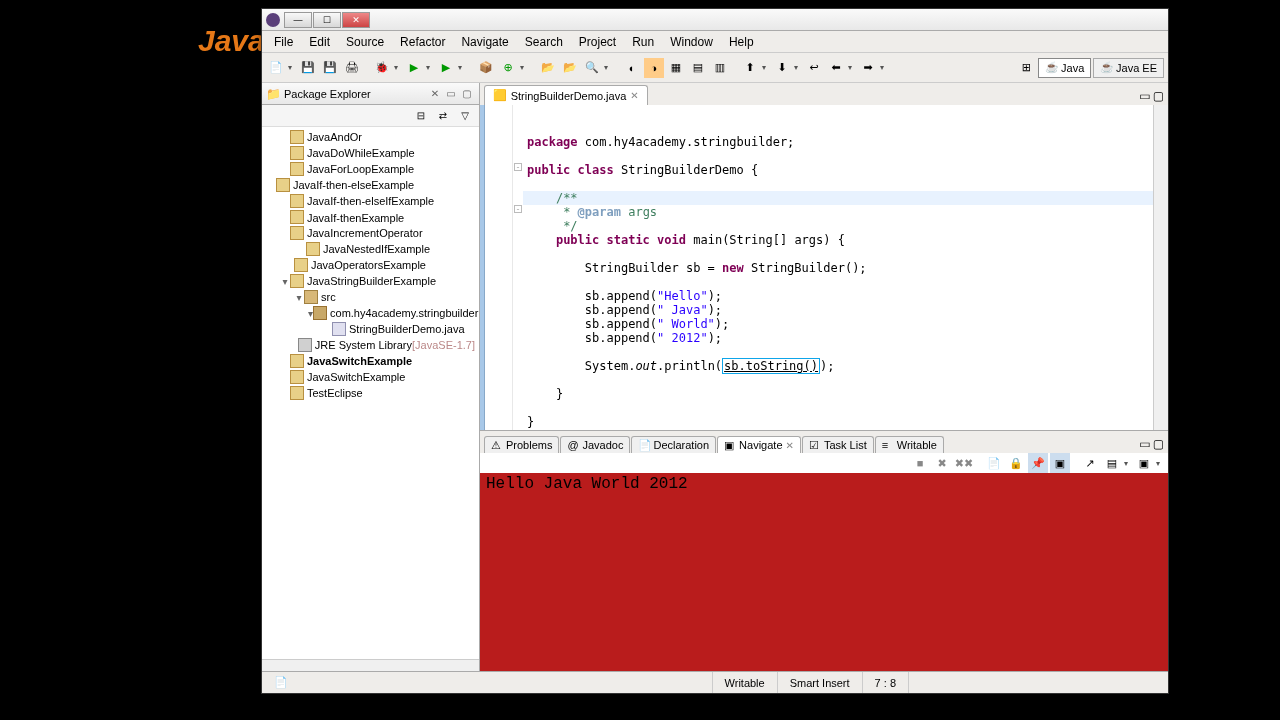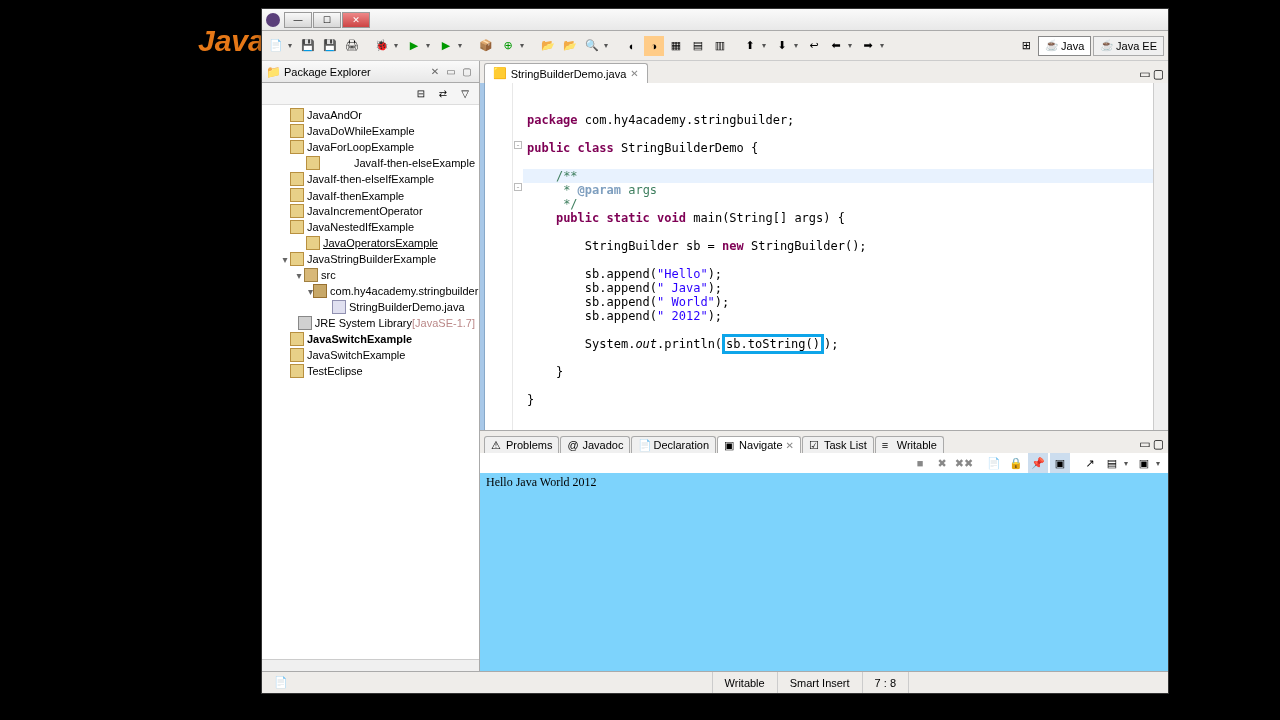--- a/index.html
+++ b/index.html
@@ -47,30 +47,30 @@
 .fold-gutter { width: 10px; position: relative; }
 .fold-mark { position: absolute; left: 1px; font-size: 9px; color: #aaa; width: 8px; height: 8px; border: 1px solid #bbb; display: flex; align-items: center; justify-content: center; line-height: 1; }
 .code { flex: 1; font-family: Consolas, monospace; font-size: 12px; line-height: 14px; padding: 2px 4px; white-space: pre; overflow: auto; position: relative; }
 .code .highlight-line { position: absolute; left: 0; right: 0; height: 14px; background: #e8f2fe; z-index: 0; }
 .code-text { position: relative; z-index: 1; }
 .kw { color: #7f0055; font-weight: bold; }
 .cm { color: #3f7f5f; }
 .cmtag { color: #7f9fbf; font-weight: bold; }
 .str { color: #2a00ff; }
 .st { font-style: italic; }
-.box { border: 3px solid #0ea5e9; padding: 0 1px; }
+.box { border: 1px solid #0ea5e9; padding: 0 1px; text-decoration: underline; }
 .editor-scroll { width: 15px; background: #f0f0f0; border-left: 1px solid #ccc; }
 .bottom-area { height: 240px; display: flex; flex-direction: column; }
 .bottom-tabs { height: 22px; display: flex; align-items: flex-end; background: #efedea; padding: 0 4px; gap: 1px; }
 .btab { padding: 2px 6px; border: 1px solid #aaa; border-bottom: none; background: #f0f0f0; border-radius: 3px 3px 0 0; display: flex; align-items: center; gap: 3px; font-size: 11px; cursor: pointer; }
 .btab.active { background: #fff; }
 .btab-icon { width: 12px; height: 12px; }
 .console-term { padding: 3px 6px; font-size: 11px; color: #666; background: #fff; border-bottom: 1px solid #eee; }
 .console-toolbar { height: 20px; display: flex; align-items: center; justify-content: flex-end; padding: 0 4px; gap: 2px; background: #fff; }
-.console-body { flex: 1; background: #7dd3fc; font-family: Liberation Serif, serif; font-size: 12px; padding: 2px 6px; overflow: auto; }
+.console-body { flex: 1; background: #b91c1c; font-family: Liberation Mono, monospace; font-size: 16px; padding: 2px 6px; overflow: auto; }
 .statusbar { height: 22px; border-top: 1px solid #aaa; display: flex; align-items: center; background: #efedea; font-size: 11px; }
 .statusbar .cell { padding: 0 12px; border-left: 1px solid #ccc; height: 100%; display: flex; align-items: center; }
 .statusbar .spacer { flex: 1; }
 .tree-scroll { height: 12px; background: #f0f0f0; border-top: 1px solid #ccc; }
 .bluebar { width: 5px; background: #a8c8e8; border-right: 1px solid #88a8c8; }
 </style>
 </head>
 <body>
 
 <div class="bg-text">Java</div>
@@ -78,20 +78,32 @@
 <div class="window">
   <div class="titlebar">
     <div class="titlebar-icon"></div>
     <div class="winbtns">
       <div class="winbtn">—</div>
       <div class="winbtn">☐</div>
       <div class="winbtn close">✕</div>
     </div>
   </div>
 
+  <div class="menubar">
+    <span>File</span>
+    <span>Edit</span>
+    <span>Source</span>
+    <span>Refactor</span>
+    <span>Navigate</span>
+    <span>Search</span>
+    <span>Project</span>
+    <span>Run</span>
+    <span>Window</span>
+    <span>Help</span>
+  </div>
 
   <div class="toolbar">
     <div class="tbtn">📄</div>
       <div class="tdrop">▾</div>
     <div class="tbtn">💾</div>
     <div class="tbtn">💾</div>
     <div class="tbtn">🖨</div>
     <div class="tsep"></div>
     <div class="tbtn" style="color:#090">🐞</div>
       <div class="tdrop">▾</div>
@@ -161,46 +173,46 @@
           <div class="tree-item" style="padding-left: 18px;">
             <span class="ti-exp"></span>
             <span class="ti-icon ti-proj"></span>
             <span>JavaDoWhileExample</span>
           </div>
           <div class="tree-item" style="padding-left: 18px;">
             <span class="ti-exp"></span>
             <span class="ti-icon ti-proj"></span>
             <span>JavaForLoopExample</span>
           </div>
-          <div class="tree-item" style=" justify-content: space-between;">
+          <div class="tree-item" style="">
             <span class="ti-exp"></span>
             <span class="ti-icon ti-proj"></span>
             <span>JavaIf-then-elseExample</span>
           </div>
           <div class="tree-item" style="padding-left: 18px;">
             <span class="ti-exp"></span>
             <span class="ti-icon ti-proj"></span>
             <span>JavaIf-then-elseIfExample</span>
           </div>
           <div class="tree-item" style="padding-left: 18px; align-items: flex-end;">
             <span class="ti-exp"></span>
             <span class="ti-icon ti-proj"></span>
             <span>JavaIf-thenExample</span>
           </div>
           <div class="tree-item" style="padding-left: 18px;">
             <span class="ti-exp"></span>
             <span class="ti-icon ti-proj"></span>
             <span>JavaIncrementOperator</span>
           </div>
-          <div class="tree-item" style="padding-left: 18px;">
+          <div class="tree-item" style="padding-left: 34px;">
             <span class="ti-exp"></span>
             <span class="ti-icon ti-proj"></span>
             <span>JavaNestedIfExample</span>
           </div>
-          <div class="tree-item" style="padding-left: 34px; text-decoration: underline;">
+          <div class="tree-item" style="padding-left: 22px;">
             <span class="ti-exp"></span>
             <span class="ti-icon ti-proj"></span>
             <span>JavaOperatorsExample</span>
           </div>
           <div class="tree-item" style="padding-left: 18px;">
             <span class="ti-exp">▾</span>
             <span class="ti-icon ti-proj"></span>
             <span>JavaStringBuilderExample</span>
           </div>
           <div class="tree-item" style="padding-left: 32px;">

